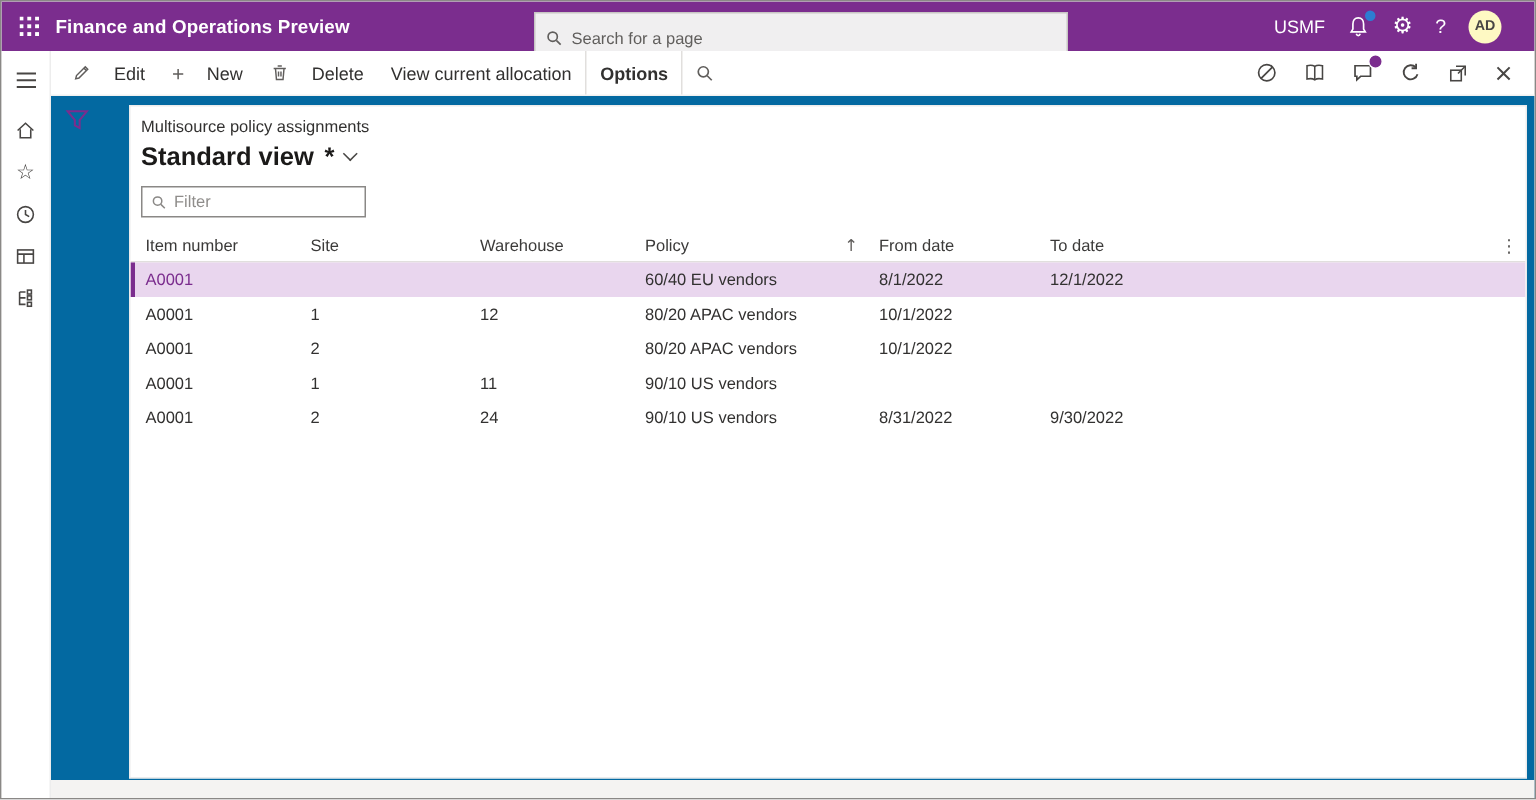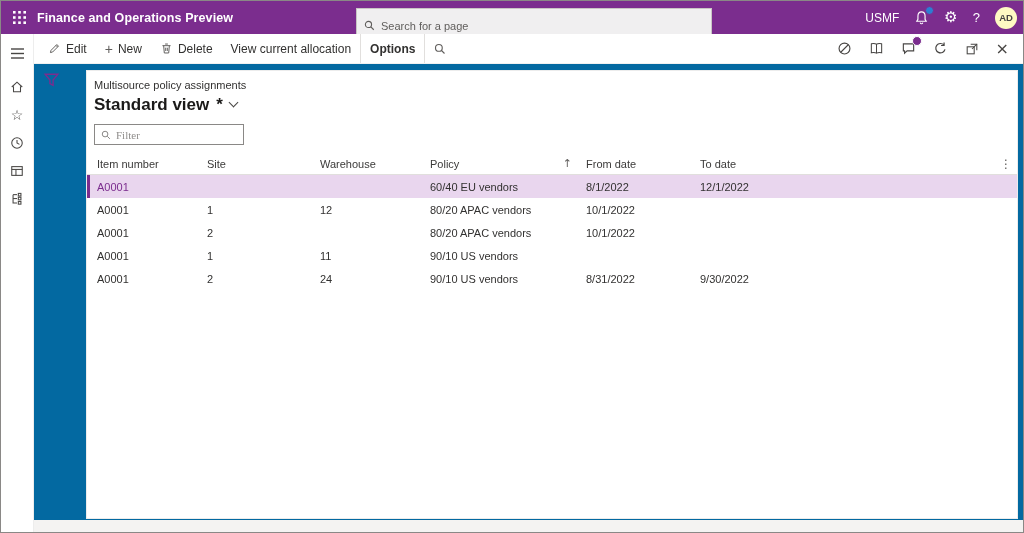--- a/index.html
+++ b/index.html
@@ -31,21 +31,21 @@
     background: #f0eff0; border: 1px solid #c8c6c4;
     display: flex; align-items: center; gap: 6px; padding: 0 7px;
     color: #605e5c;
   }
   .topbar-search input {
     border: none; outline: none; background: transparent;
     font-size: 11px; color: #323130; width: 100%;
     font-family: inherit;
   }
   .topbar-search input::placeholder { color: #605e5c; }
-  .topbar-right { margin-left: auto; display: flex; align-items: center; gap: 15px; padding-right: 6px; }
+  .topbar-right { margin-left: auto; display: flex; align-items: center; gap: 15px; padding-right: 22px; }
   .company-label { font-size: 12px; cursor: pointer; }
   .top-icon-btn { position: relative; display: flex; align-items: center; justify-content: center; cursor: pointer; color:#fff; }
   .glyph-icon { font-family: "DejaVu Sans", sans-serif; font-size: 15px; line-height: 1; }
   .bell-badge {
     position: absolute; top: -4px; right: -5px;
     width: 9px; height: 9px; border-radius: 50%;
     background: #2d7dd2; border: 1px solid #7b2d8e;
   }
   .avatar {
     width: 22px; height: 22px; border-radius: 50%;
@@ -72,21 +72,21 @@
 
   
   .toolbar {
     height: 30px; min-height: 30px;
     background: #fff; border-bottom: 1px solid #f1f1f1;
     display: flex; align-items: center;
     padding-left: 5px;
     color: #323130;
   }
   .tb-item {
-    display: flex; align-items: center; gap: 5px;
+    display: flex; align-items: center; gap: 15px;
     padding: 0 9px; height: 100%;
     font-size: 12px; cursor: pointer; white-space: nowrap;
   }
   .tb-item .tb-icon { color: #605e5c; display:flex; align-items:center; }
   .tb-plus { font-size: 14px; color: #605e5c; line-height: 1; }
   .tb-options { font-weight: 700; border-left: 1px solid #e1dfdd; border-right: 1px solid #e1dfdd; }
   .tb-right { margin-left: auto; display: flex; align-items: center; gap: 17px; padding-right: 14px; color: #484644; }
   .tb-right .top-icon-btn { color: #484644; }
   .chat-badge {
     position: absolute; top: -5px; right: -6px;
@@ -113,21 +113,20 @@
     width: 7px; height: 7px;
     border-right: 1.6px solid #484644; border-bottom: 1.6px solid #484644;
     transform: rotate(45deg); margin-top: -5px;
   }
   .filter-box {
     margin-top: 9px; margin-left: 0;
     width: 150px; height: 21px;
     border: 1px solid #8a8886; background: #fff;
     display: flex; align-items: center; gap: 5px; padding: 0 6px;
     color: #8a8886;
-    font-family: Liberation Serif, serif;
   }
   .filter-box input { border: none; outline: none; font-size: 11px; width: 100%; color:#323130; font-family: inherit; }
   .filter-box input::placeholder { color: #8f8d8b; }
 
   
   .grid { margin-top: 8px; font-size: 11px; }
   .grid-header, .grid-row {
     display: grid;
     grid-template-columns: 110px 113px 110px 156px 114px 1fr;
     align-items: center;

